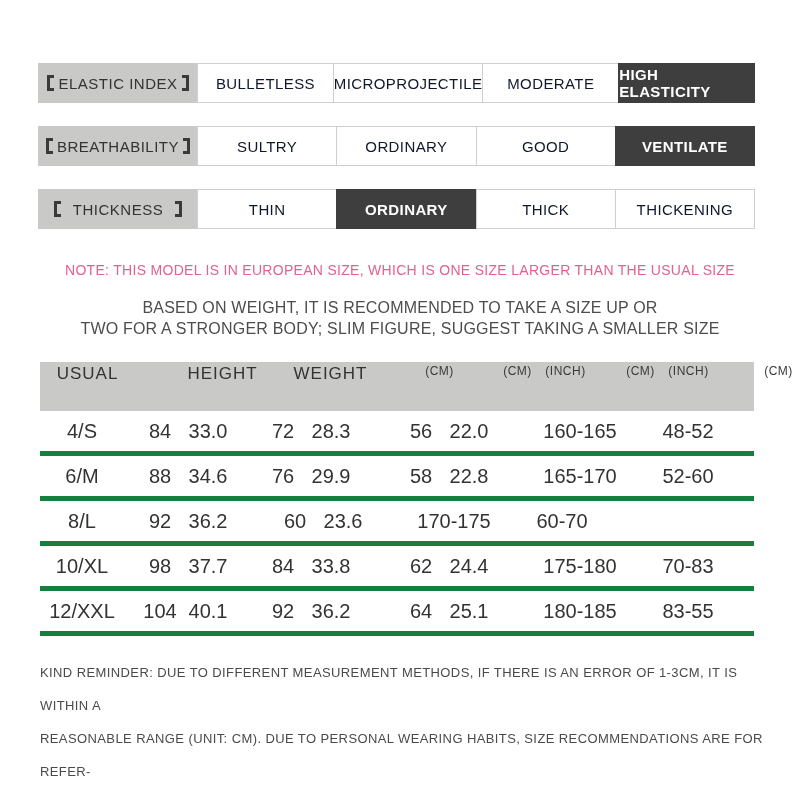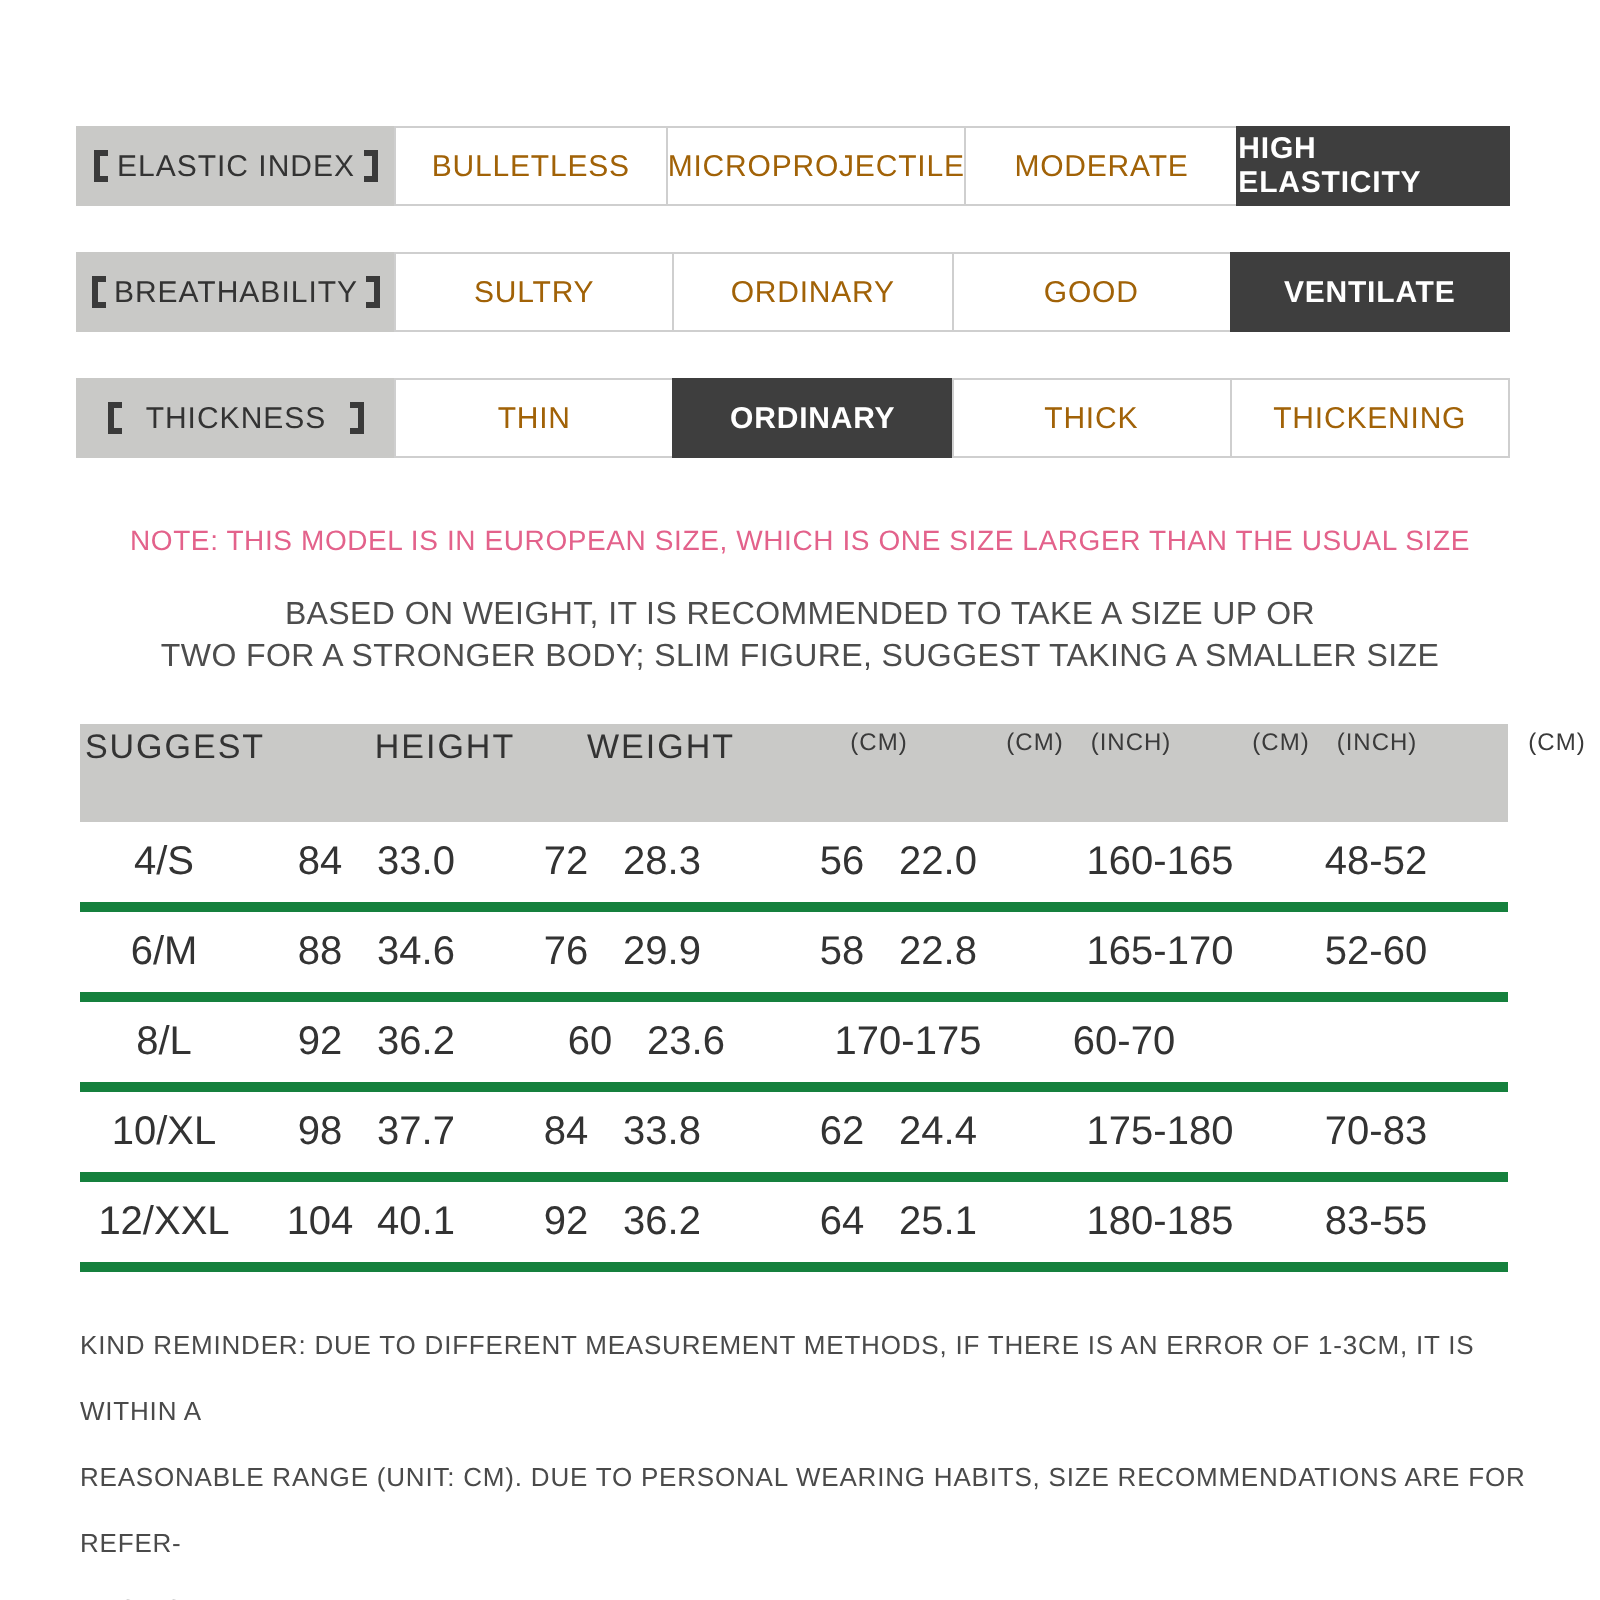--- a/index.html
+++ b/index.html
@@ -19,21 +19,21 @@
     font-size:15px; letter-spacing:.5px;
   }
   .bk { width:7px; height:16px; display:inline-block; flex:0 0 auto; }
   .bk-l { border-left:3px solid #3a3a3a; border-top:3px solid #3a3a3a; border-bottom:3px solid #3a3a3a; margin-right:4px; }
   .bk-r { border-right:3px solid #3a3a3a; border-top:3px solid #3a3a3a; border-bottom:3px solid #3a3a3a; margin-left:4px; }
   .attr-label.spaced .bk-l { margin-right:12px; }
   .attr-label.spaced .bk-r { margin-left:12px; }
   .attr-option {
     flex:1 1 0; background:#fff; border:1px solid #cfcfcf; margin-left:-1px;
     display:flex; align-items:center; justify-content:center;
-    font-size:15px; letter-spacing:.4px; color:#a16207;
+    font-size:15px; letter-spacing:.4px; color:#0f172a;
   }
   .attr-option.selected {
     background:#3e3e3e; border-color:#3e3e3e; color:#fff; font-weight:bold;
   }
 
   
   .note-pink {
     position:absolute; top:262px; left:0; width:800px; text-align:center;
     color:#e3628b; font-size:14px; letter-spacing:.3px;
   }
@@ -121,21 +121,21 @@
   <div>TWO FOR A STRONGER BODY; SLIM FIGURE, SUGGEST TAKING A SMALLER SIZE</div>
 </div>
 
 <div class="size-table">
 
   <div class="thead">
     <div class="cols lbl-row">
       <div class="cell c-size">SIZE</div>
       <div class="cell c-bust">BUST</div>
       <div class="cell c-waist">WAIST</div>
-      <div class="cell c-length">SUGGEST</div>
+      <div class="cell c-length">USUAL</div>
       <div class="cell c-height">HEIGHT</div>
       <div class="cell c-weight">WEIGHT</div>
     </div>
     <div class="cols unit-row">
       <div class="cell c-size">(CM)</div>
       <div class="cell c-bust pair">
         <span>(CM)</span>
         <span>(INCH)</span>
       </div>
       <div class="cell c-waist pair">

